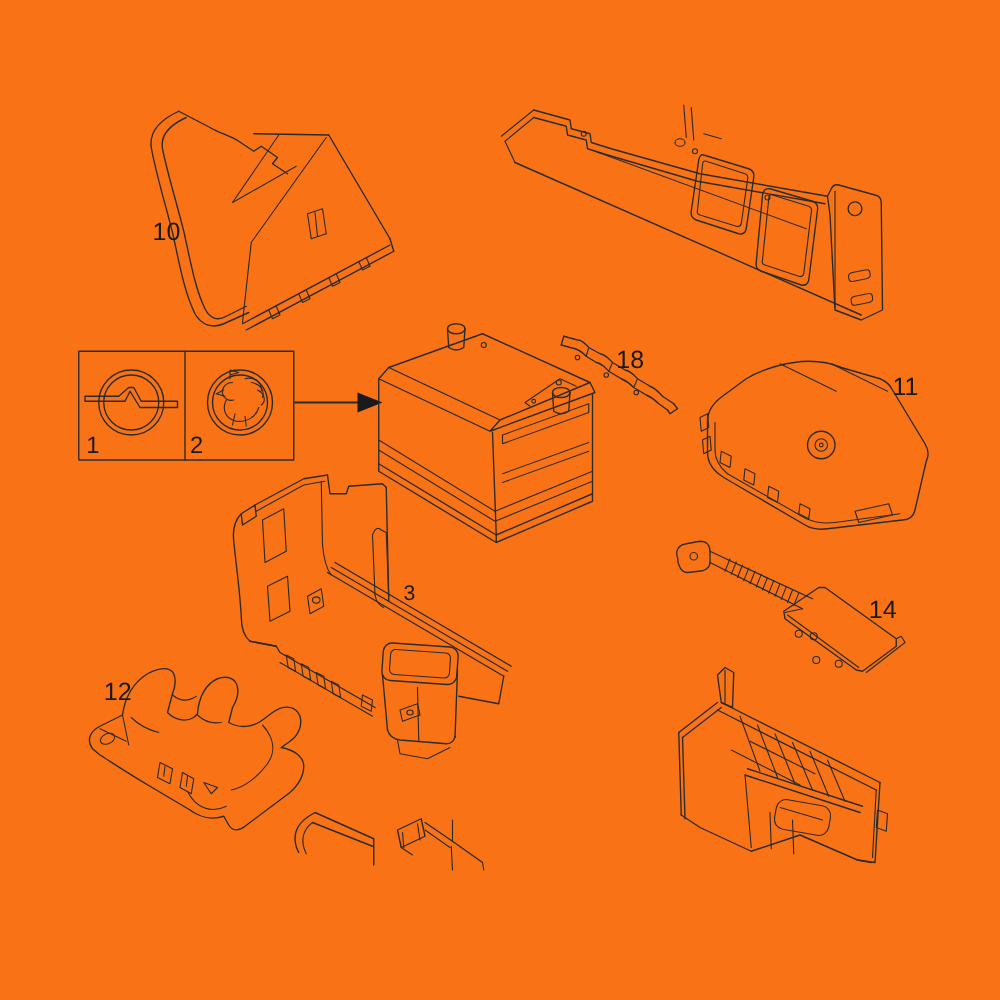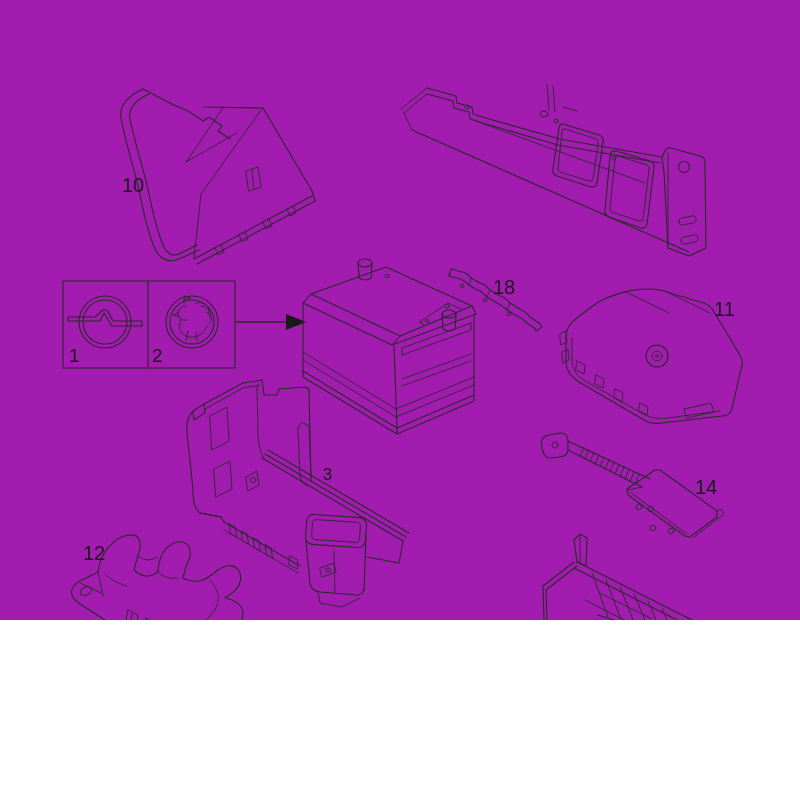--- a/index.html
+++ b/index.html
@@ -1,16 +1,16 @@
 <!DOCTYPE html>
 <html><head>
 <meta charset="utf-8">
 <style>
   html,body{margin:0;padding:0;background:#ffffff;}
-  .stage{position:relative;width:800px;height:620px;background:#a21caf;overflow:hidden;}
+  .stage{position:relative;width:800px;height:800px;background:#f97316;overflow:hidden;}
   svg{position:absolute;left:0;top:0;}
   svg path, svg rect, svg circle, svg ellipse, svg line, svg polyline{
     fill:none;stroke:#2b2b2b;stroke-width:1.1;stroke-linecap:round;stroke-linejoin:round;
   }
   svg .thin{stroke-width:0.9;}
   svg .thick{stroke-width:1.5;}
   svg text{stroke:none;fill:#1a1a1a;font-family:"Liberation Sans",sans-serif;font-size:20px;}
   svg text.small{font-size:19px;}
   svg .solid{fill:#1a1a1a;stroke:none;}
   svg .hl-box{stroke:none;}

